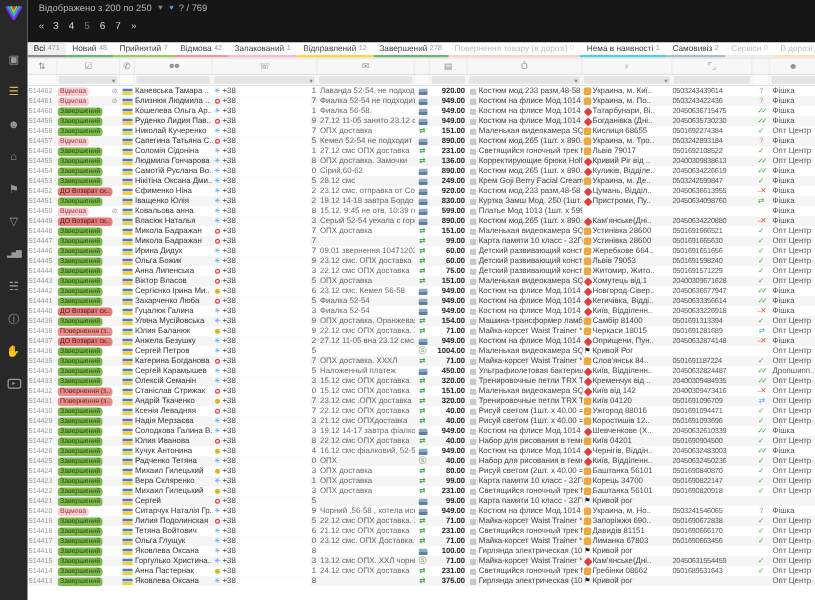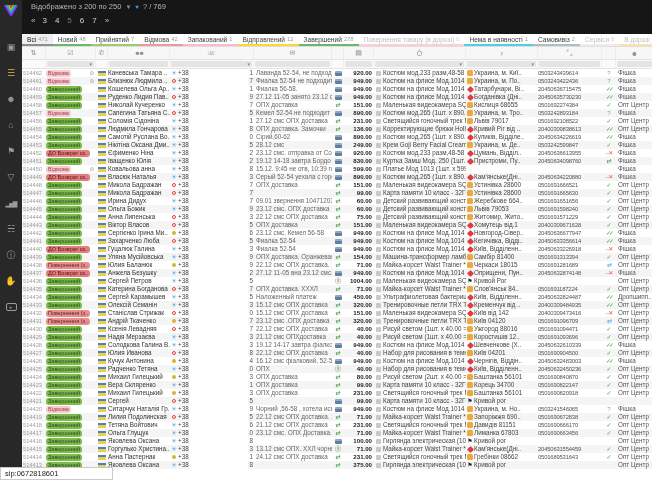--- a/index.html
+++ b/index.html
@@ -2306,17 +2306,14 @@
               </span>
               <span>Кривой рог</span>
             </div>
             <div class="cell c-tn w-tn"></div>
             <div class="cell c-tk w-tk"></div>
             <div class="cell c-mg w-mg">Опт Центр</div>
           </div>
         </div>
     </div>
 
-    <div class="sip">
-      <span>sip:0672818601</span>
-    </div>
   </div>
 </div>
 
 </body></html>

